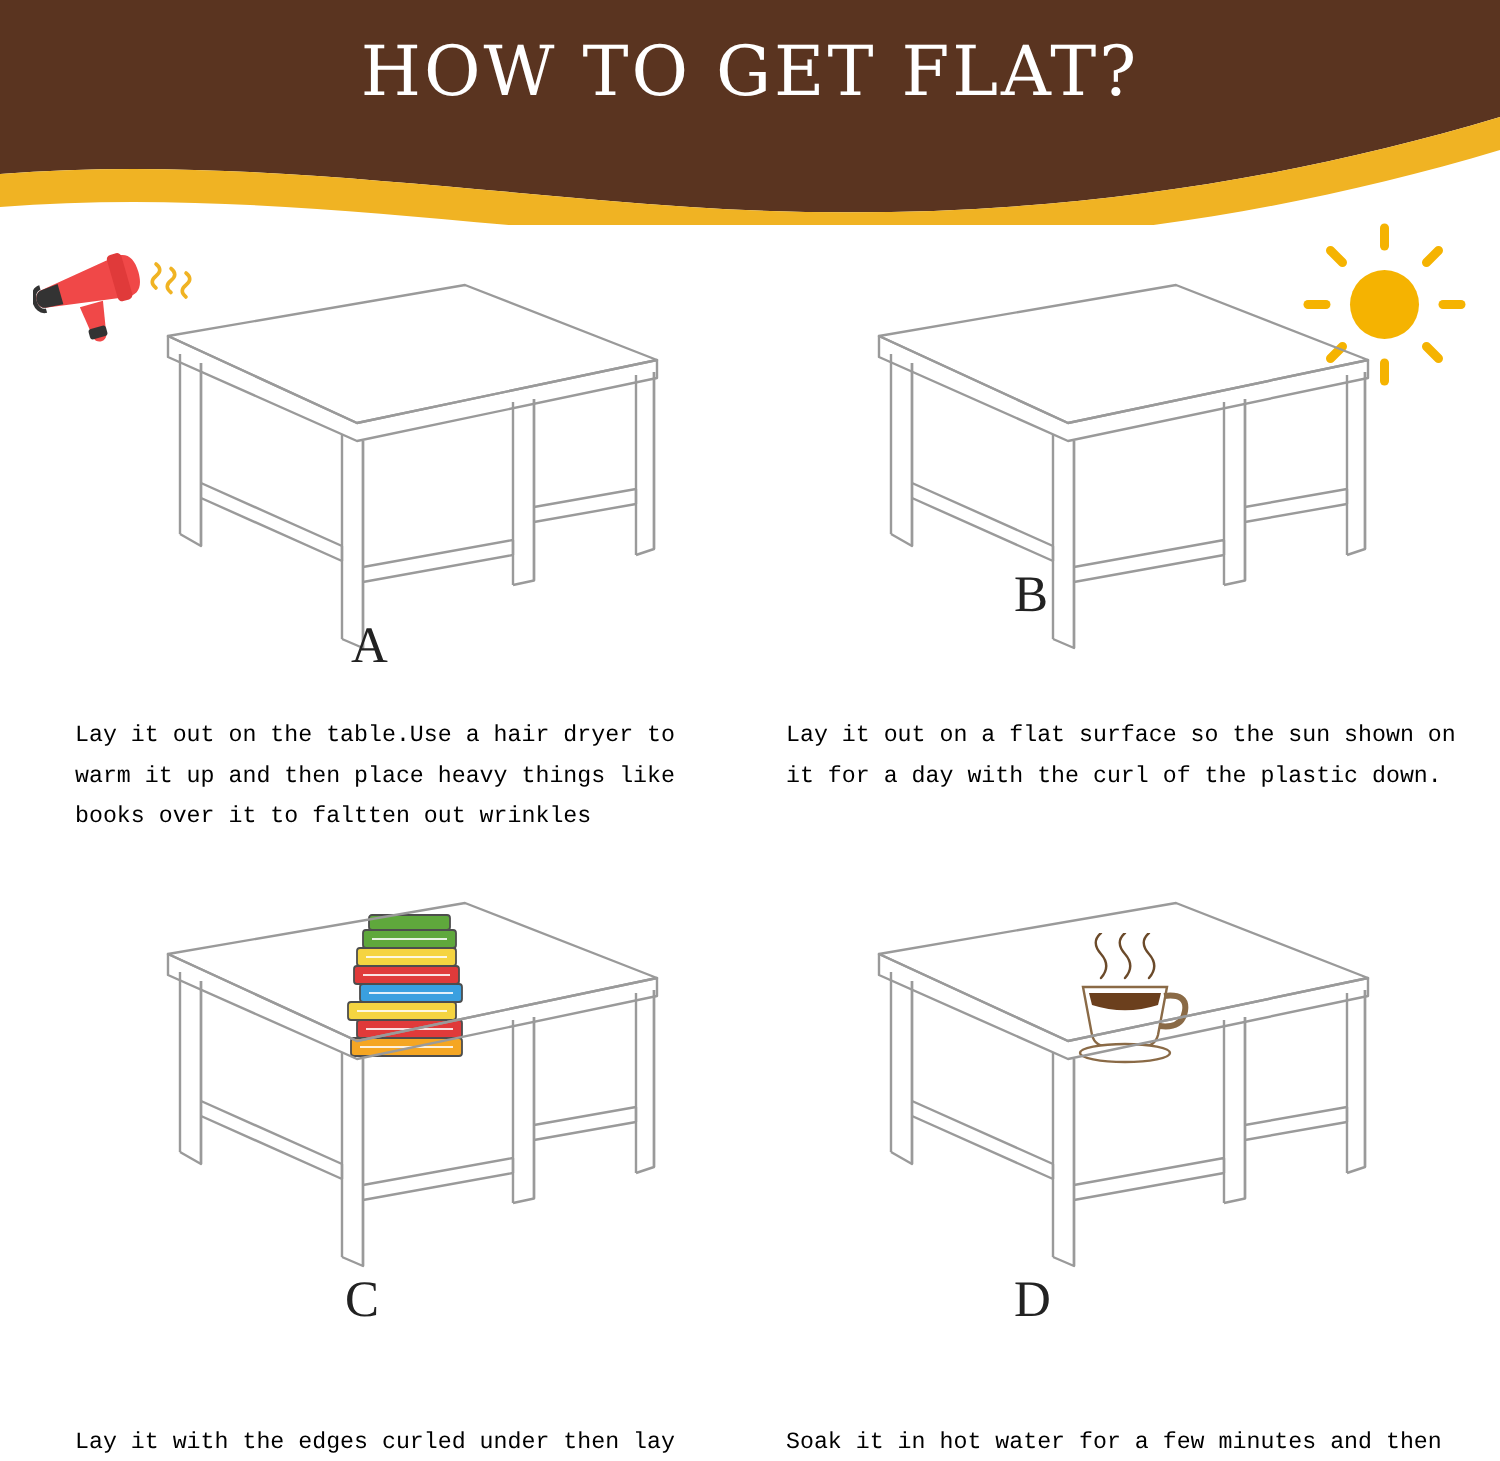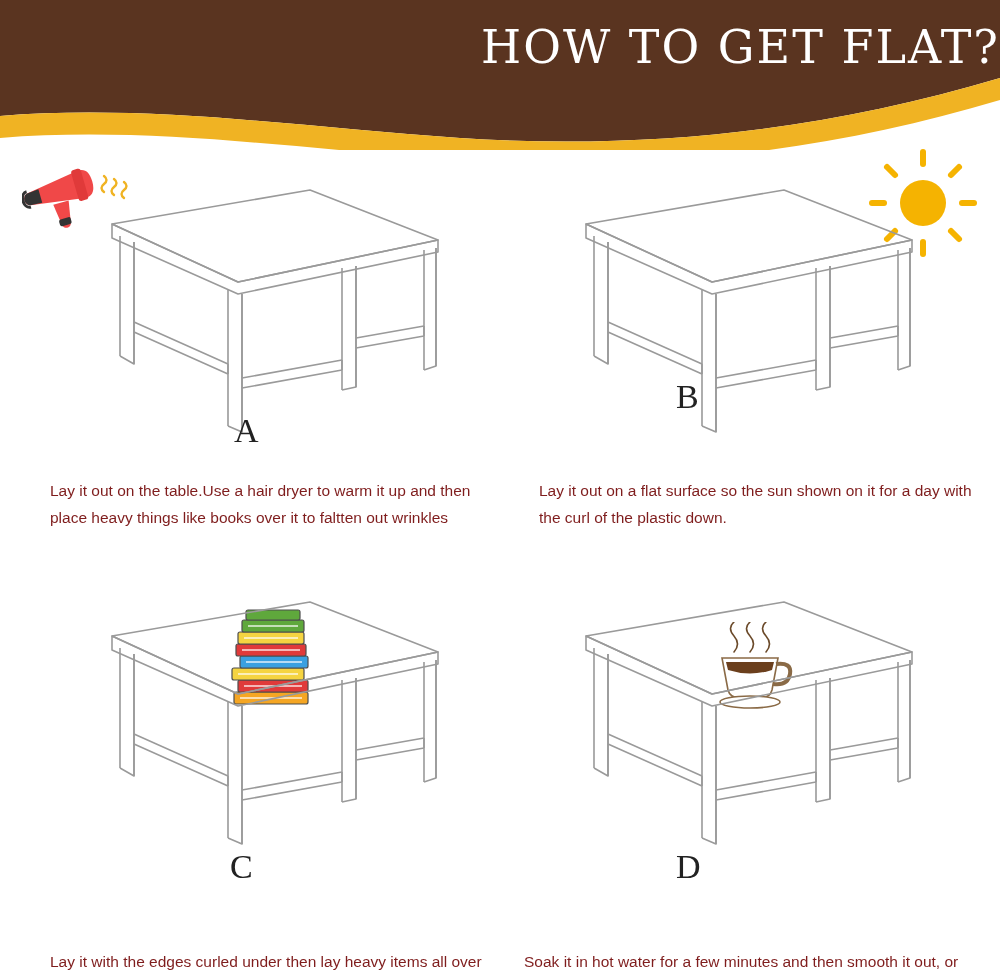--- a/index.html
+++ b/index.html
@@ -32,21 +32,21 @@
   .header-svg {
     position: absolute;
     left: 0;
     top: 0;
   }
   .header-title {
     position: absolute;
     left: 0;
     top: 20px;
     width: 1000px;
-    text-align: right;
+    text-align: center;
     color: #ffffff;
     font-family: "DejaVu Serif", serif;
     font-size: 46px;
     letter-spacing: 2px;
     font-weight: normal;
     z-index: 3;
     white-space: nowrap;
   }
 
   
@@ -86,27 +86,27 @@
   .panel-b .panel-letter { left: 176px; top: 228px; }
   .panel-c .panel-letter { left: 208px; top: 700px; }
   .panel-d .panel-letter { left: 176px; top: 700px; }
 
   .panel-c .panel-letter, .panel-d .panel-letter { top: 700px; }
 
   .caption {
     position: absolute;
     left: 28px;
     width: 440px;
-    font-family: Liberation Sans, sans-serif;
+    font-family: Liberation Mono, monospace;
     font-size: 15.5px;
-    color: #7f1d1d;
+    color: #000000;
     line-height: 1.75;
   }
   .panel-a .caption { top: 325px; }
-  .panel-b .caption { left: 24px; top: 325px; width: 450px; margin-left: 15px; }
+  .panel-b .caption { left: 24px; top: 325px; width: 450px; }
   .panel-c .caption { top: 765px; }
   .panel-d .caption { left: 24px; top: 765px; width: 450px; }
 
   
   .panel-c .panel-letter, .panel-d .panel-letter { top: 286px; }
   .panel-c .caption, .panel-d .caption { top: 350px; margin-top: 34px; }
 
   
   .icon-hairdryer {
     position: absolute;

